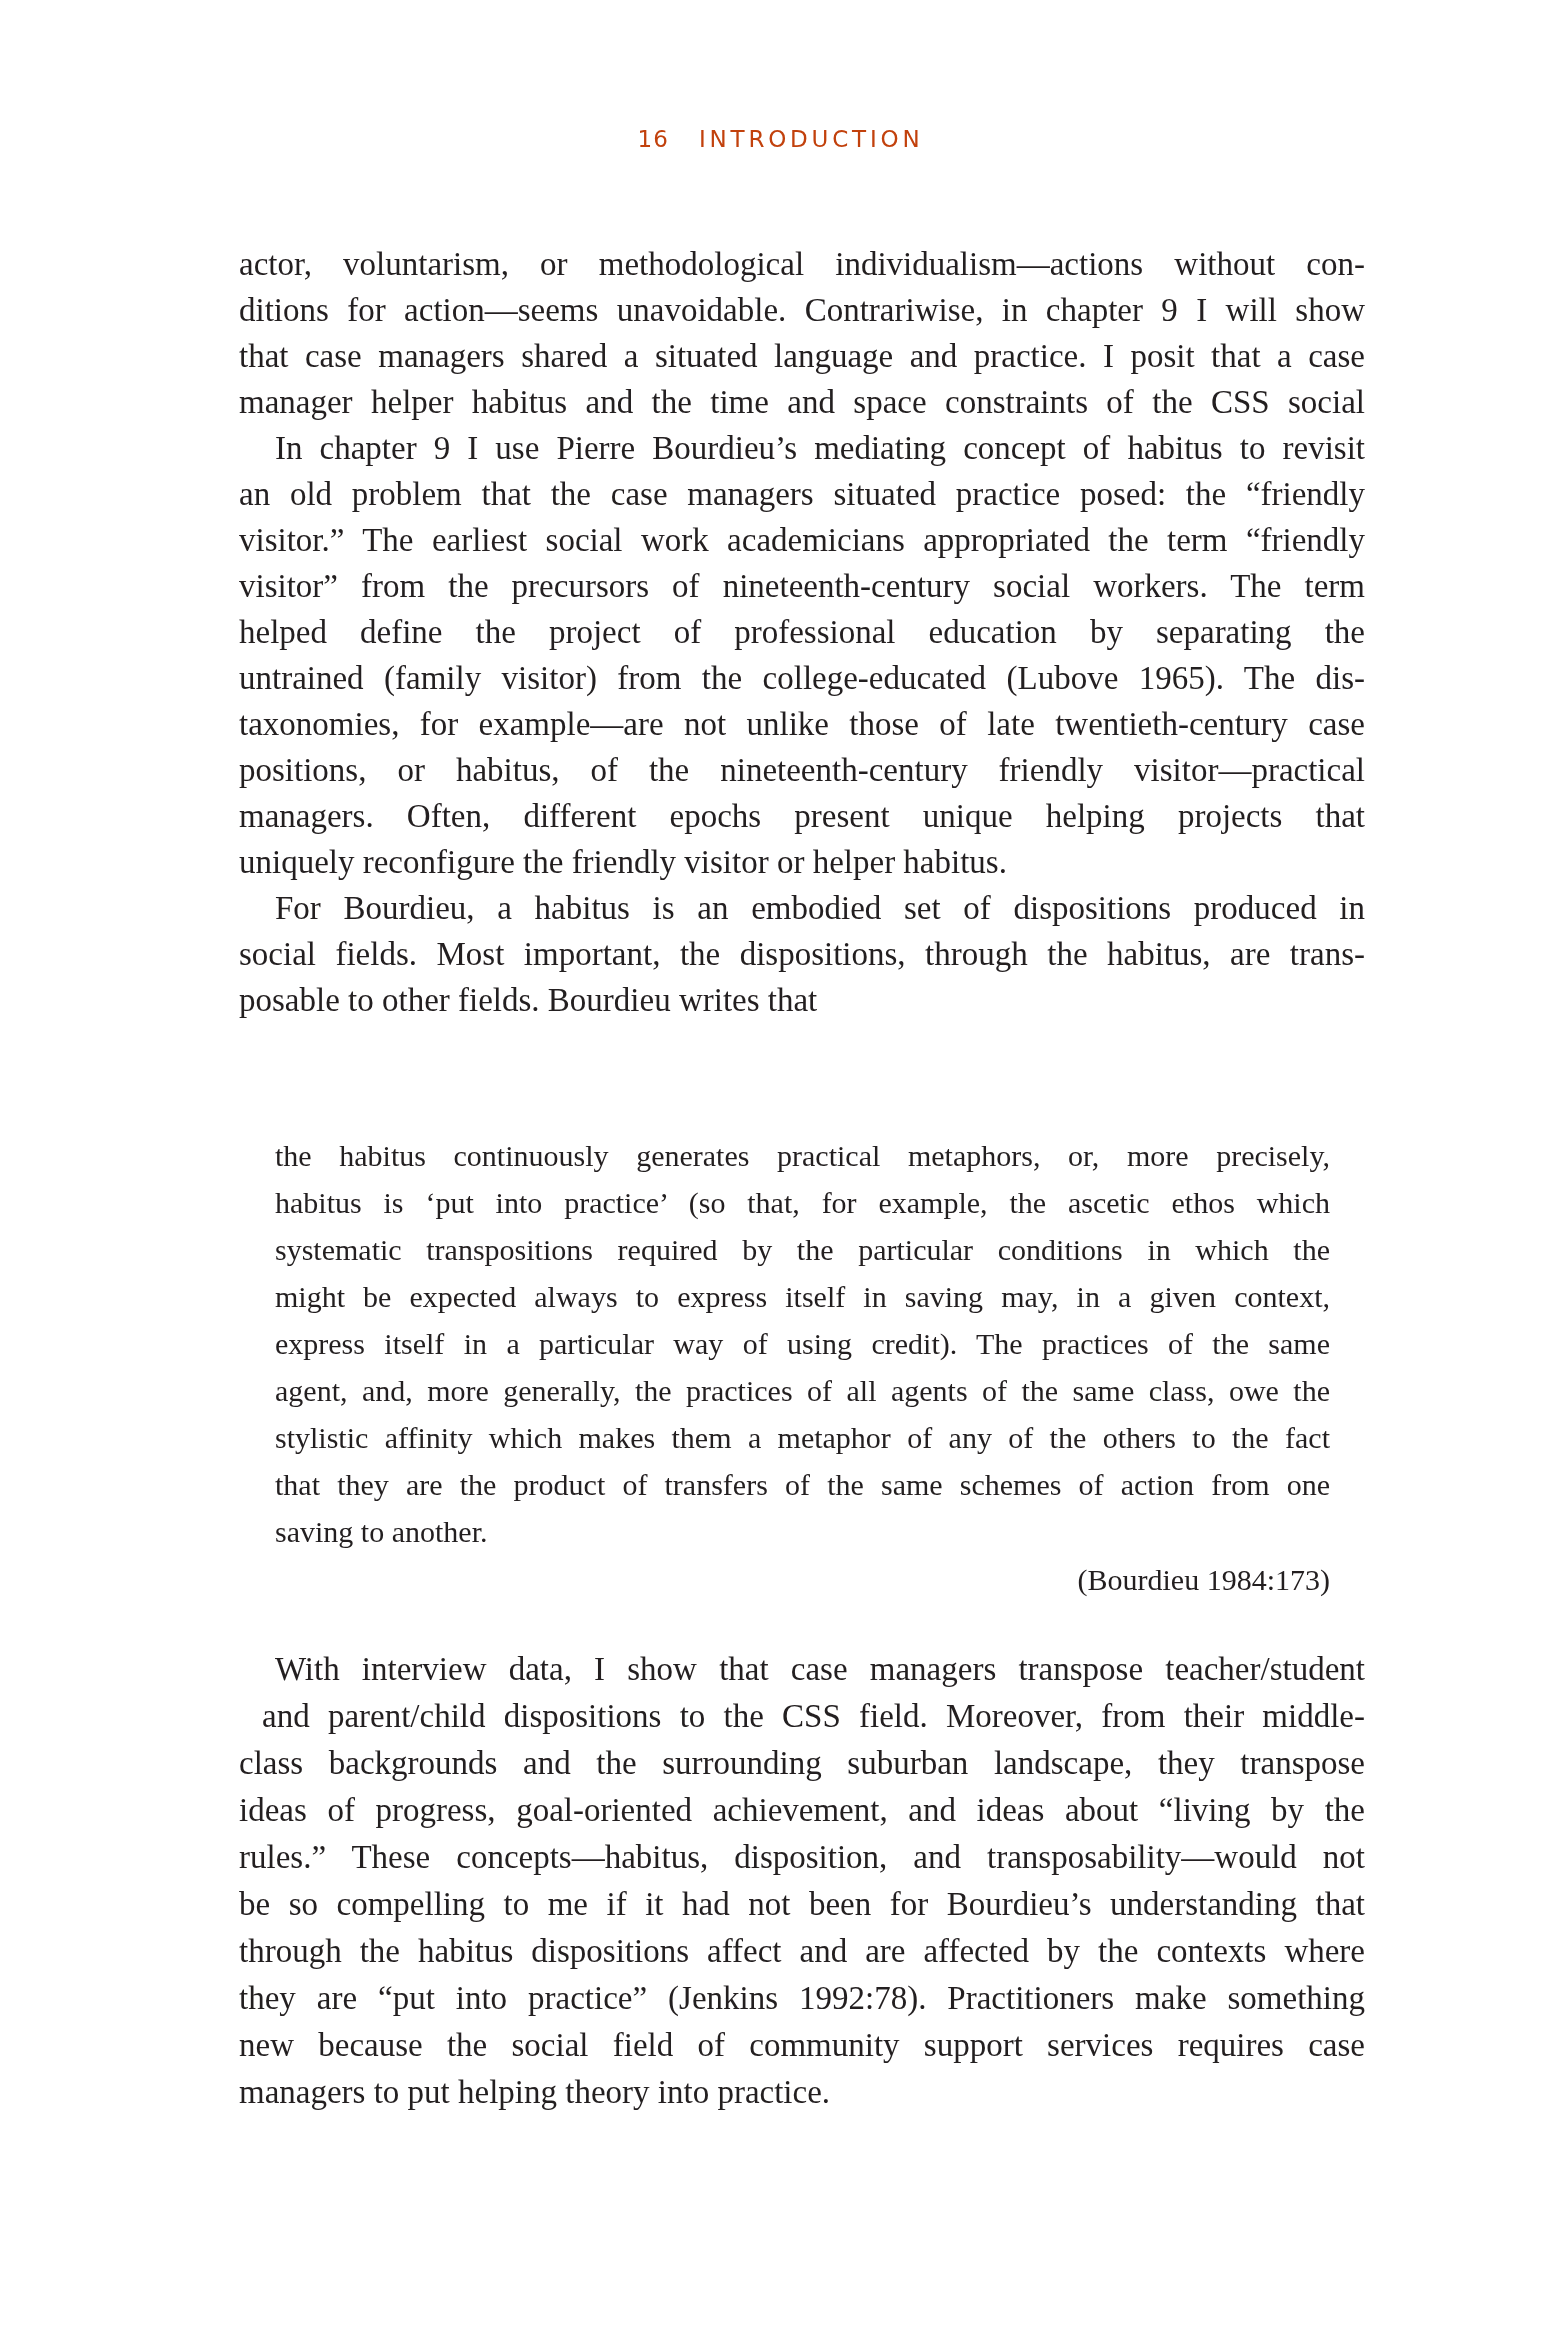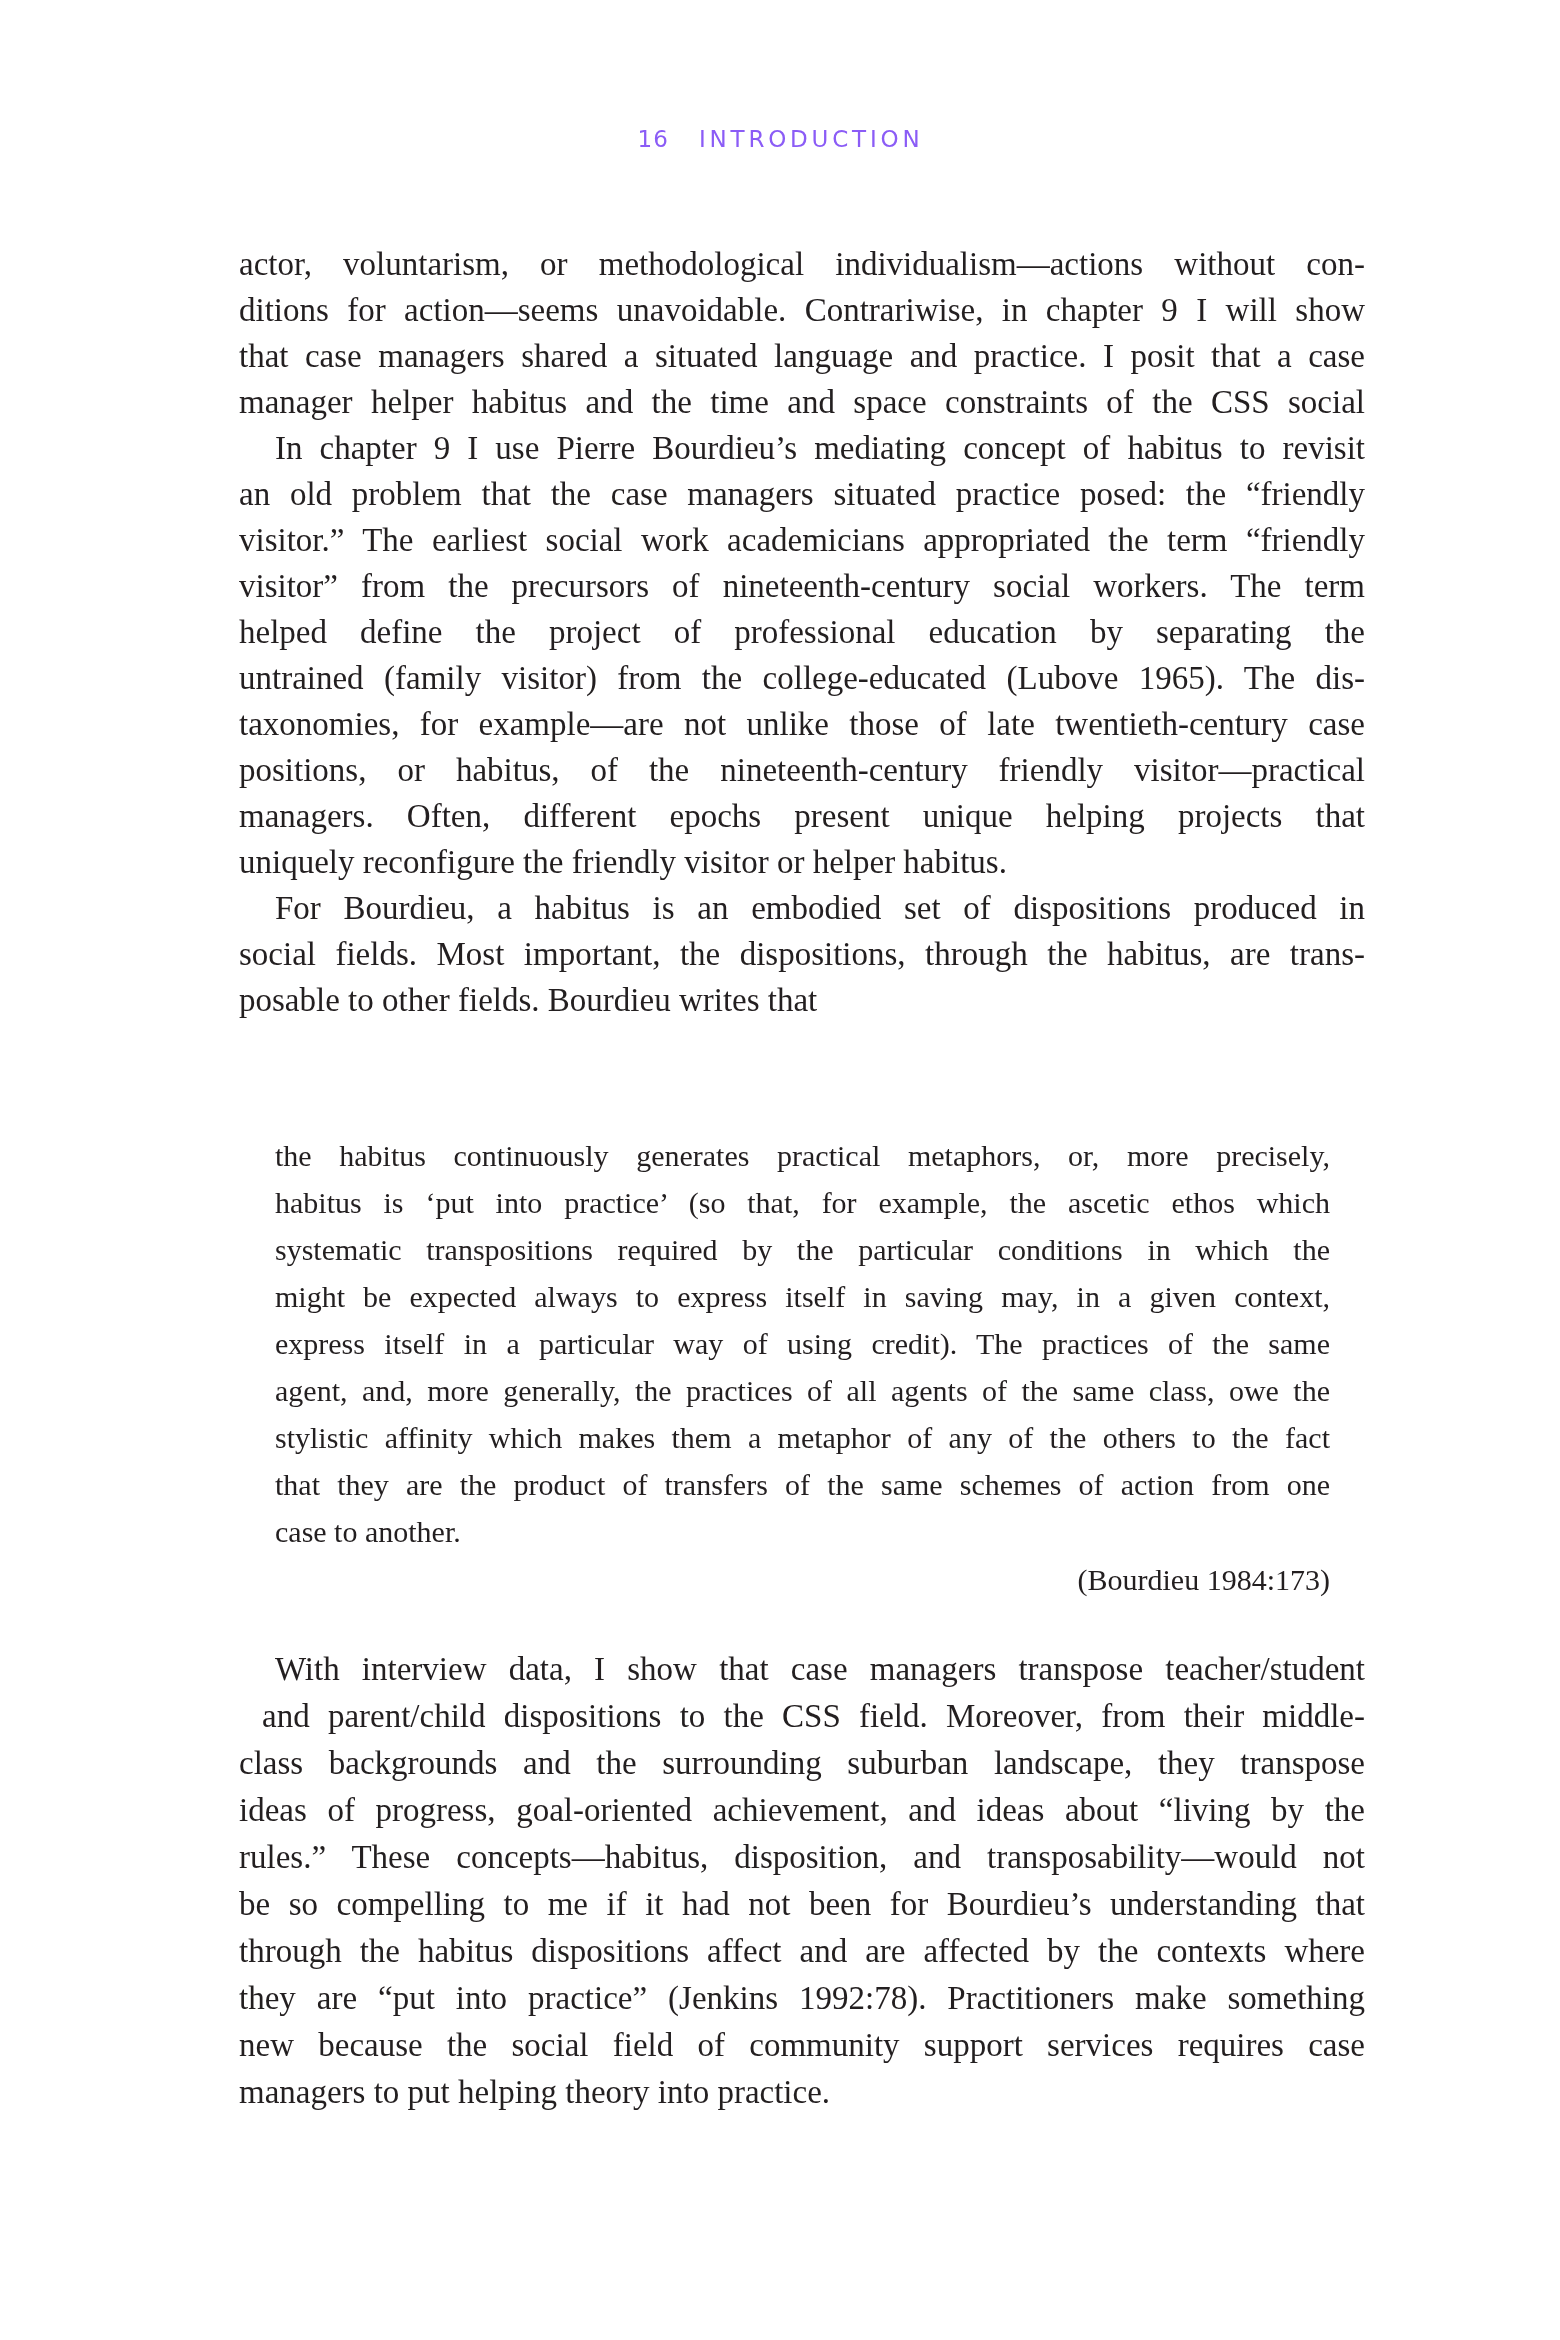--- a/index.html
+++ b/index.html
@@ -1,19 +1,19 @@
 <!DOCTYPE html>
 <html><head>
 <meta charset="utf-8">
 <style>
   html, body { margin: 0; padding: 0; background: #ffffff; }
   body { width: 1561px; height: 2341px; position: relative; overflow: hidden; color: #231f20; }
   .running-head {
     position: absolute; left: 0; width: 1561px; top: 126px; text-align: center;
-    font-family: "DejaVu Sans", sans-serif; font-size: 23px; letter-spacing: 3.8px; color: #8b5cf6;
+    font-family: "DejaVu Sans", sans-serif; font-size: 23px; letter-spacing: 3.8px; color: #c2410c;
   }
   .running-head .pnum { margin-right: 19px; letter-spacing: 1px; }
   .text {
     position: absolute; left: 239px; width: 1126px;
     font-family: "Liberation Serif", serif; font-size: 33px;
   }
   .line {
     display: block; height: 46px; line-height: 46px;
     text-align: justify; text-align-last: justify; white-space: nowrap;
   }
@@ -65,21 +65,21 @@
 
 <div class="quote" style="top: 1132px;">
   <span class="line">the habitus continuously generates practical metaphors, or, more precisely,</span>
   <span class="line">habitus is ‘put into practice’ (so that, for example, the ascetic ethos which</span>
   <span class="line">systematic transpositions required by the particular conditions in which the</span>
   <span class="line">might be expected always to express itself in saving may, in a given context,</span>
   <span class="line">express itself in a particular way of using credit). The practices of the same</span>
   <span class="line">agent, and, more generally, the practices of all agents of the same class, owe the</span>
   <span class="line">stylistic affinity which makes them a metaphor of any of the others to the fact</span>
   <span class="line">that they are the product of transfers of the same schemes of action from one</span>
-  <span class="line last">case to another.</span>
+  <span class="line last">saving to another.</span>
 </div>
 
 <div class="citation" style="top: 1556px;">(Bourdieu 1984:173)</div>
 
 <div class="text" style="top: 1646px;">
   <div>
     <span class="line indent" style="height:47px;line-height:47px;">With interview data, I show that case managers transpose teacher/student</span>
     <span class="line" style="height:47px;line-height:47px;margin-left:23px;">and parent/child dispositions to the CSS field. Moreover, from their middle-</span>
     <span class="line" style="height:47px;line-height:47px;">class backgrounds and the surrounding suburban landscape, they transpose</span>
     <span class="line" style="height:47px;line-height:47px;">ideas of progress, goal-oriented achievement, and ideas about “living by the</span>

